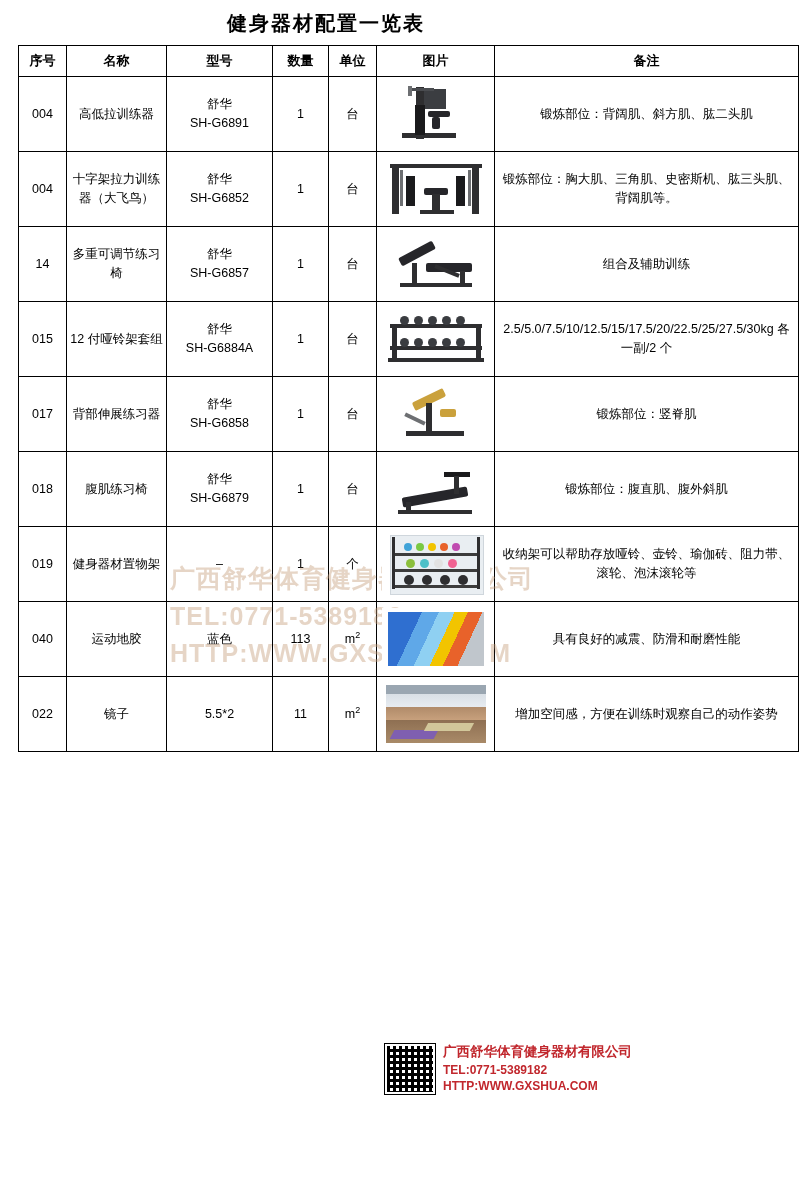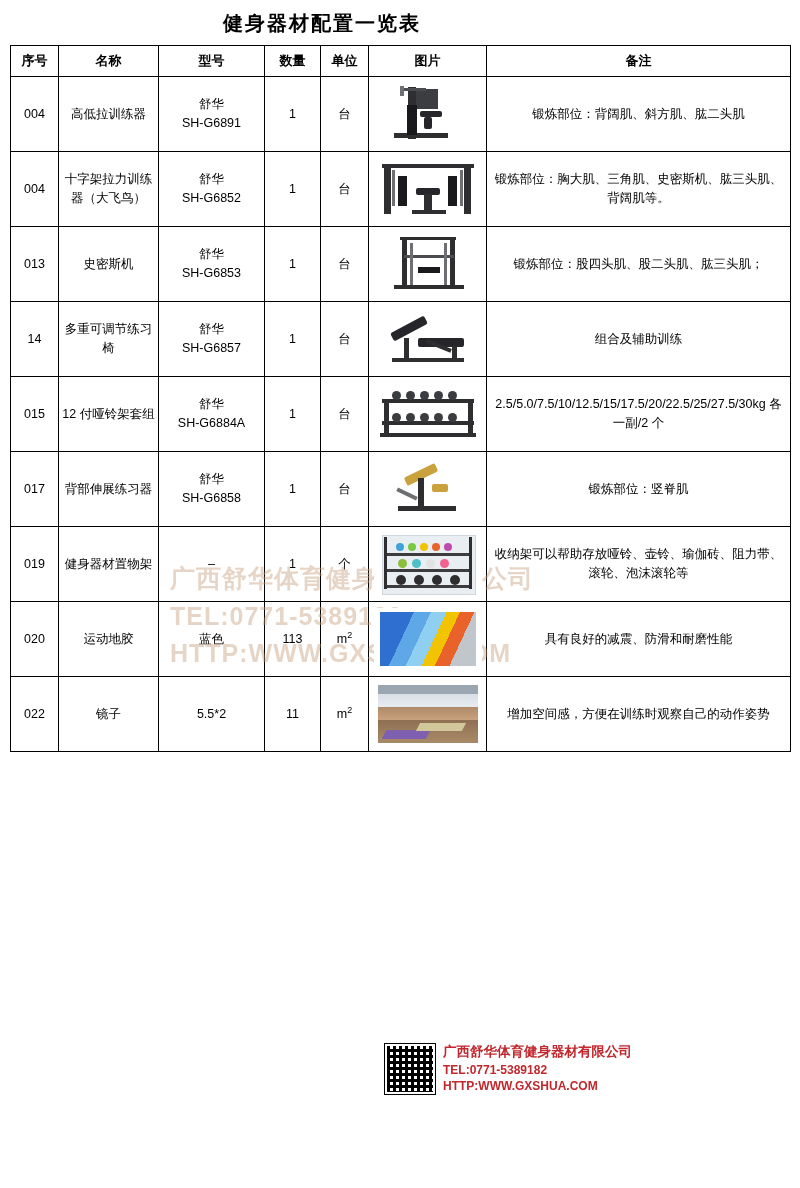--- a/index.html
+++ b/index.html
@@ -13,21 +13,21 @@
     font-family: "Liberation Sans", "DejaVu Sans", sans-serif;
     color: #000;
     position: relative;
     overflow: hidden;
   }
   .page {
     width: 644px;
     height: 1188px;
     position: relative;
     box-sizing: border-box;
-    padding: 6px 10px 0 10px;
+    padding: 6px 10px 0 18px;
   }
   .doc-title {
     text-align: center;
     font-size: 20px;
     font-weight: bold;
     letter-spacing: 2px;
     padding: 4px 0 8px 0;
   }
   table.equip {
     border-collapse: collapse;
@@ -253,43 +253,20 @@
             <div class="m-pad" style="left:42px;top:30px;width:24px;height:7px;"></div>
             <div class="m-frame" style="left:50px;top:36px;width:8px;height:18px;"></div>
             <div class="m-frame" style="left:38px;top:52px;width:34px;height:4px;"></div>
             <div class="m-frame dark" style="left:24px;top:18px;width:9px;height:30px;"></div>
             <div class="m-frame dark" style="left:74px;top:18px;width:9px;height:30px;"></div>
           </div>
         </td>
         <td class="note">锻炼部位：胸大肌、三角肌、史密斯机、肱三头肌、背阔肌等。</td>
       </tr>
 
-      <tr>
-        <td>013</td>
-        <td>史密斯机</td>
-        <td>
-          <div>舒华</div>
-          <div>SH-G6853</div>
-        </td>
-        <td>1</td>
-        <td>台</td>
-        <td class="pic">
-          <div class="imgbox">
-            <div class="m-frame" style="left:26px;top:4px;width:56px;height:3px;"></div>
-            <div class="m-frame" style="left:28px;top:6px;width:5px;height:48px;"></div>
-            <div class="m-frame" style="left:76px;top:6px;width:5px;height:48px;"></div>
-            <div class="m-bar" style="left:30px;top:22px;width:50px;height:3px;"></div>
-            <div class="m-frame dark" style="left:44px;top:34px;width:22px;height:6px;"></div>
-            <div class="m-frame" style="left:20px;top:52px;width:70px;height:4px;"></div>
-            <div class="m-frame light" style="left:36px;top:10px;width:3px;height:42px;"></div>
-            <div class="m-frame light" style="left:70px;top:10px;width:3px;height:42px;"></div>
-          </div>
-        </td>
-        <td class="note">锻炼部位：股四头肌、股二头肌、肱三头肌；</td>
-      </tr>
 
       <tr>
         <td>14</td>
         <td>多重可调节练习椅</td>
         <td>
           <div>舒华</div>
           <div>SH-G6857</div>
         </td>
         <td>1</td>
         <td>台</td>
@@ -352,20 +329,40 @@
             <div class="m-pad" style="left:30px;top:12px;width:34px;height:9px;transform:rotate(-26deg);background:#caa13c;"></div>
             <div class="m-pad" style="left:58px;top:26px;width:16px;height:8px;background:#caa13c;"></div>
             <div class="m-frame" style="left:44px;top:20px;width:6px;height:30px;"></div>
             <div class="m-frame" style="left:24px;top:48px;width:58px;height:5px;"></div>
             <div class="m-frame light" style="left:22px;top:34px;width:22px;height:4px;transform:rotate(26deg);"></div>
           </div>
         </td>
         <td class="note">锻炼部位：竖脊肌</td>
       </tr>
 
+      <tr>
+        <td>018</td>
+        <td>腹肌练习椅</td>
+        <td>
+          <div>舒华</div>
+          <div>SH-G6879</div>
+        </td>
+        <td>1</td>
+        <td>台</td>
+        <td class="pic">
+          <div class="imgbox">
+            <div class="m-pad" style="left:20px;top:34px;width:66px;height:10px;transform:rotate(-10deg);"></div>
+            <div class="m-frame dark" style="left:62px;top:14px;width:26px;height:5px;"></div>
+            <div class="m-frame" style="left:72px;top:18px;width:5px;height:18px;"></div>
+            <div class="m-frame" style="left:24px;top:44px;width:5px;height:10px;"></div>
+            <div class="m-frame" style="left:16px;top:52px;width:74px;height:4px;"></div>
+          </div>
+        </td>
+        <td class="note">锻炼部位：腹直肌、腹外斜肌</td>
+      </tr>
 
       <tr>
         <td>019</td>
         <td>健身器材置物架</td>
         <td>
           <div>–</div>
         </td>
         <td>1</td>
         <td>个</td>
         <td class="pic">
@@ -388,21 +385,21 @@
             <div class="rack-ball" style="left:22px;top:42px;width:10px;height:10px;background:#2e2e30;"></div>
             <div class="rack-ball" style="left:40px;top:42px;width:10px;height:10px;background:#2e2e30;"></div>
             <div class="rack-ball" style="left:58px;top:42px;width:10px;height:10px;background:#2e2e30;"></div>
             <div class="rack-ball" style="left:76px;top:42px;width:10px;height:10px;background:#2e2e30;"></div>
           </div>
         </td>
         <td class="note">收纳架可以帮助存放哑铃、壶铃、瑜伽砖、阻力带、滚轮、泡沫滚轮等</td>
       </tr>
 
       <tr>
-        <td>020</td>
+        <td>040</td>
         <td>运动地胶</td>
         <td>
           <div>蓝色</div>
         </td>
         <td>113</td>
         <td>m<sup>2</sup></td>
         <td class="pic">
           <div class="imgbox">
             <div class="swatch-blue"></div>
           </div>

